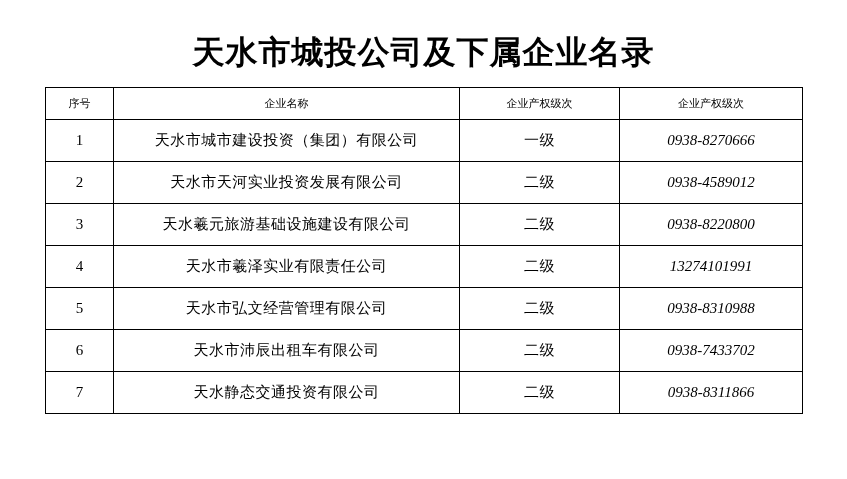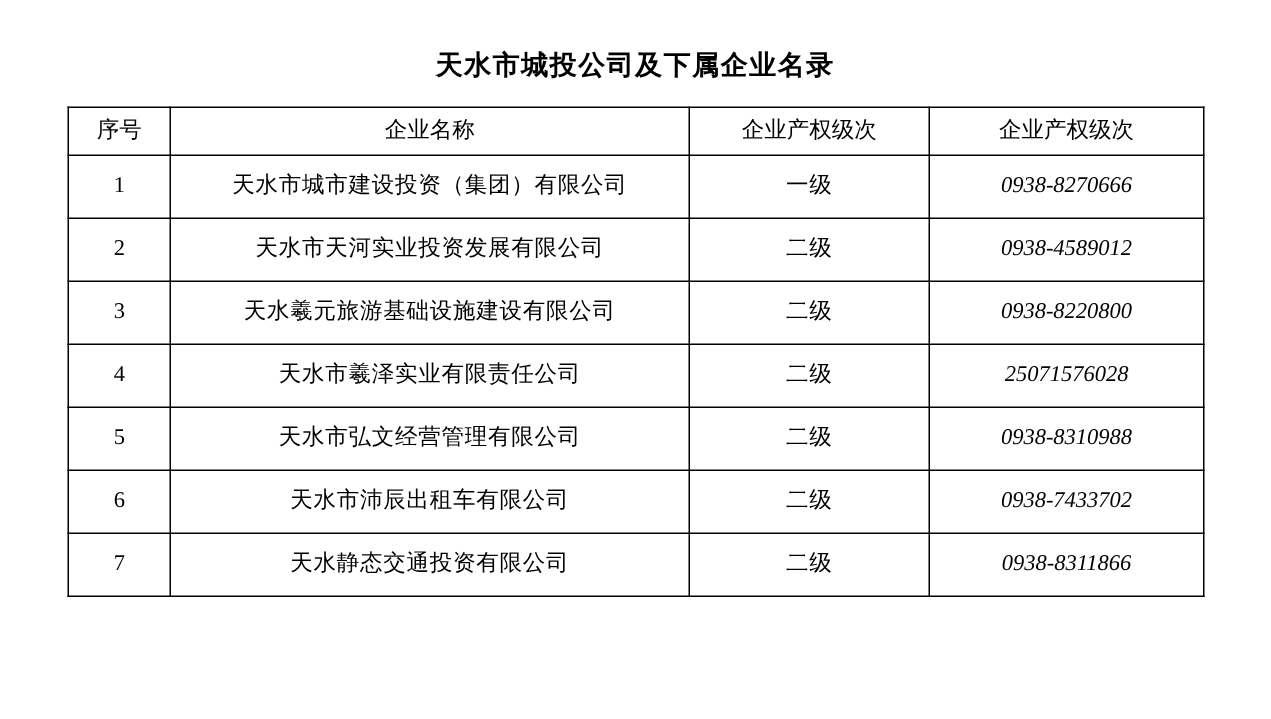--- a/index.html
+++ b/index.html
@@ -17,21 +17,21 @@
   .page {
     width: 847px;
     height: 479px;
     position: relative;
     box-sizing: border-box;
   }
   .doc-title {
     text-align: center;
     font-family: "Liberation Serif", "DejaVu Serif", serif;
     font-weight: bold;
-    font-size: 18px;
+    font-size: 32px;
     letter-spacing: 1px;
     padding-top: 33px;
     padding-bottom: 16px;
     line-height: 1.2;
   }
   .table-wrap {
     padding: 0 45px 0 45px;
   }
   table.directory {
     border-collapse: collapse;
@@ -49,21 +49,21 @@
     padding: 0;
     height: 41px;
     line-height: 41px;
     white-space: nowrap;
     overflow: hidden;
   }
   table.directory thead th {
     font-weight: normal;
     height: 31px;
     line-height: 31px;
-    font-size: 15px;
+    font-size: 11px;
   }
   col.c-index { width: 68px; }
   col.c-name  { width: 346px; }
   col.c-level { width: 160px; }
   col.c-phone { width: 183px; }
 
   td.cell-index { font-size: 15px; }
   td.cell-name  { font-size: 15px; letter-spacing: 0.5px; }
   td.cell-level { font-size: 15px; letter-spacing: 0.5px; }
   td.cell-phone { font-size: 15px; font-family: "Liberation Serif", "DejaVu Serif", serif; font-style: italic; }
@@ -107,21 +107,21 @@
         <tr>
           <td class="cell-index">3</td>
           <td class="cell-name">天水羲元旅游基础设施建设有限公司</td>
           <td class="cell-level">二级</td>
           <td class="cell-phone">0938-8220800</td>
         </tr>
         <tr>
           <td class="cell-index">4</td>
           <td class="cell-name">天水市羲泽实业有限责任公司</td>
           <td class="cell-level">二级</td>
-          <td class="cell-phone">25071576028</td>
+          <td class="cell-phone">13274101991</td>
         </tr>
         <tr>
           <td class="cell-index">5</td>
           <td class="cell-name">天水市弘文经营管理有限公司</td>
           <td class="cell-level">二级</td>
           <td class="cell-phone">0938-8310988</td>
         </tr>
         <tr>
           <td class="cell-index">6</td>
           <td class="cell-name">天水市沛辰出租车有限公司</td>

